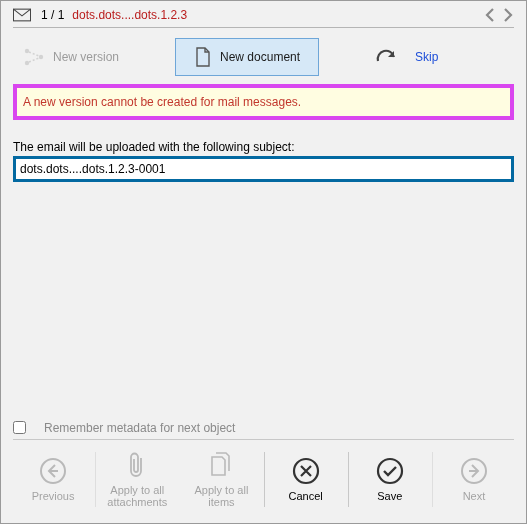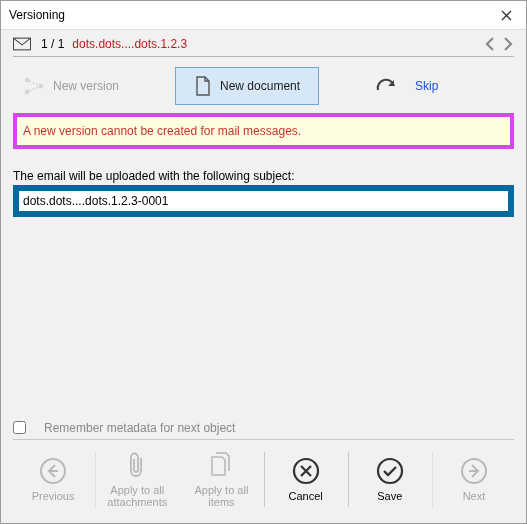--- a/index.html
+++ b/index.html
@@ -18,46 +18,38 @@
   .tool{display:flex;align-items:center;gap:8px;padding:6px 10px;cursor:pointer}
   .tool.disabled{opacity:.55;cursor:default}
   .tool .lbl{font-size:12px;color:#555}
   .tool-newdoc{border:1px solid #6ea6d8;background:#d6e8f7;padding:8px 18px;margin-left:30px}
   .tool-newdoc .lbl{color:#1a1a1a}
   .tool-skip{margin-left:30px;gap:16px}
   .tool-skip .lbl{color:#1d4ed8}
   .warning{margin:0 12px 10px 12px;background:#fffde1;border:4px solid #d946ef;color:#c2372d;font-size:12px;padding:7px 6px}
   .mainarea{flex:1;padding:10px 12px 0 12px;background:#f1f1f1}
   .field-label{font-size:12px;color:#000;margin-bottom:2px}
-  .subject-input{width:100%;box-sizing:border-box;border:6px solid #0369a1;padding:3px 4px;font-size:12px;font-family:inherit;outline:none;background:#fff}
+  .subject-input{width:100%;box-sizing:border-box;border:3px solid #0369a1;padding:3px 4px;font-size:12px;font-family:inherit;outline:none;background:#fff}
   .remember-row{display:flex;align-items:center;gap:18px;margin:0 12px 4px 12px;color:#8a8a8a;font-size:12px}
   .remember-row input{margin:0}
   .hr2{height:1px;background:#c8c8c8;margin:0 12px}
   .footer{display:flex;align-items:stretch;padding:6px 10px 10px 10px}
   .fcol{flex:1;display:flex;flex-direction:column;align-items:center;justify-content:center;gap:4px;padding:4px 0;position:relative}
   .fcol.sep::before{content:"";position:absolute;left:0;top:6px;bottom:6px;width:1px;background:#c8c8c8}
   .fcol.disabled{opacity:.45}
   .ficon{width:30px;height:30px;display:flex;align-items:center;justify-content:center}
   .flabel{font-size:11px;color:#444;text-align:center;line-height:1.15}
   .fcol.enabled .flabel{color:#000}
   svg{display:block}
 </style>
 </head>
 <body>
 
 <div class="window">
 
-  <div class="titlebar">
-    <span class="titlebar-title">Versioning</span>
-    <div class="titlebar-close">
-      <svg width="11" height="11" viewBox="0 0 11 11">
-        <path d="M1 1 L10 10 M10 1 L1 10" stroke="#333" stroke-width="1.3" fill="none"></path>
-      </svg>
-    </div>
-  </div>
 
   <div class="header">
     <svg class="mail-icon" viewBox="0 0 20 14">
       <rect x="0.5" y="0.5" width="19" height="13" fill="none" stroke="#444" stroke-width="1.2"></rect>
       <path d="M0.5 0.5 L10 8 L19.5 0.5" fill="none" stroke="#444" stroke-width="1.2"></path>
     </svg>
     <span class="counter">1 / 1</span>
     <span class="item-name">dots.dots....dots.1.2.3</span>
     <div class="nav-arrows">
       <svg width="14" height="16" viewBox="0 0 14 16">

